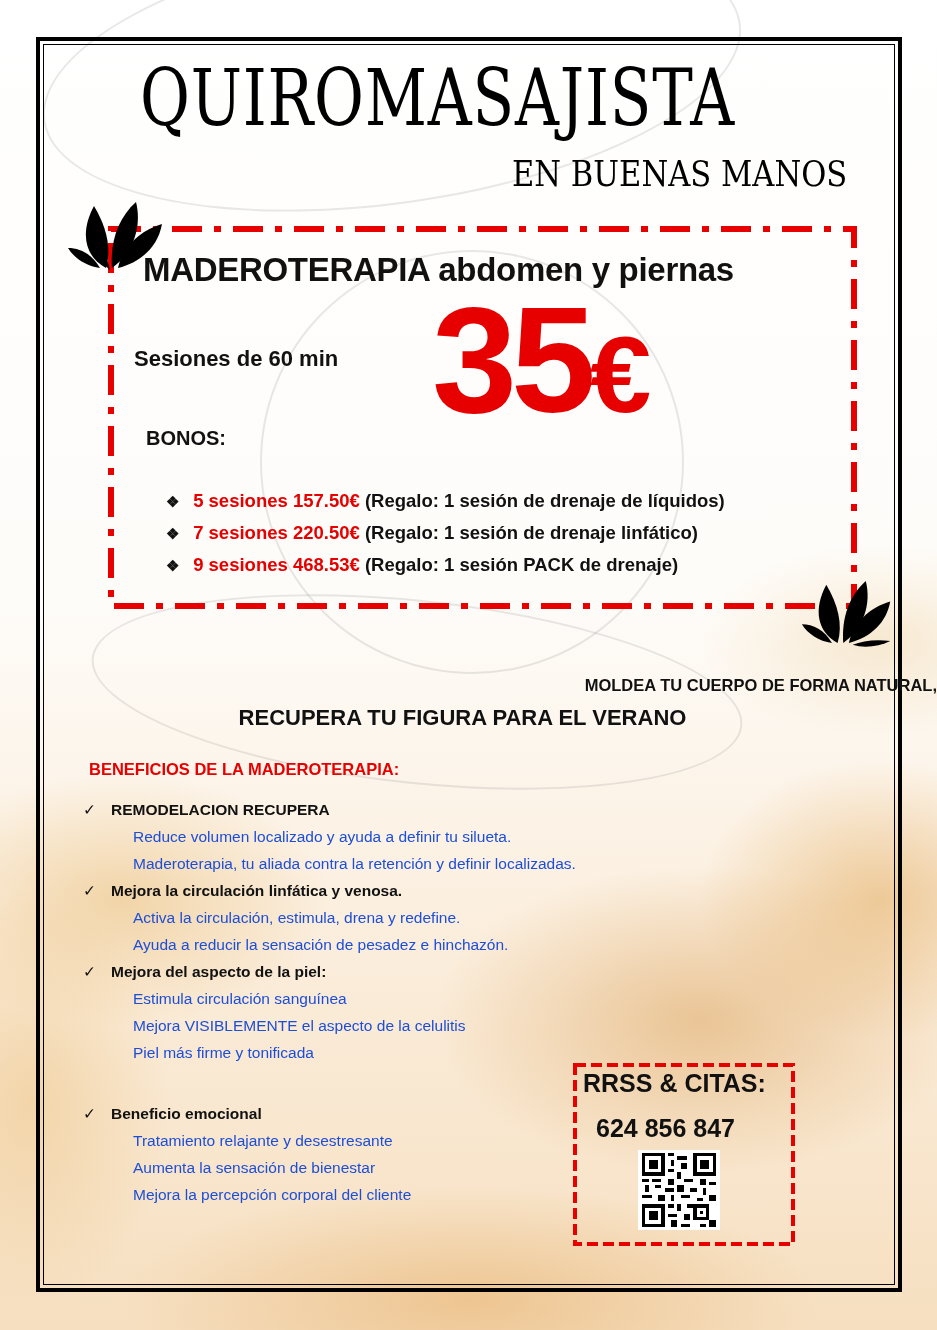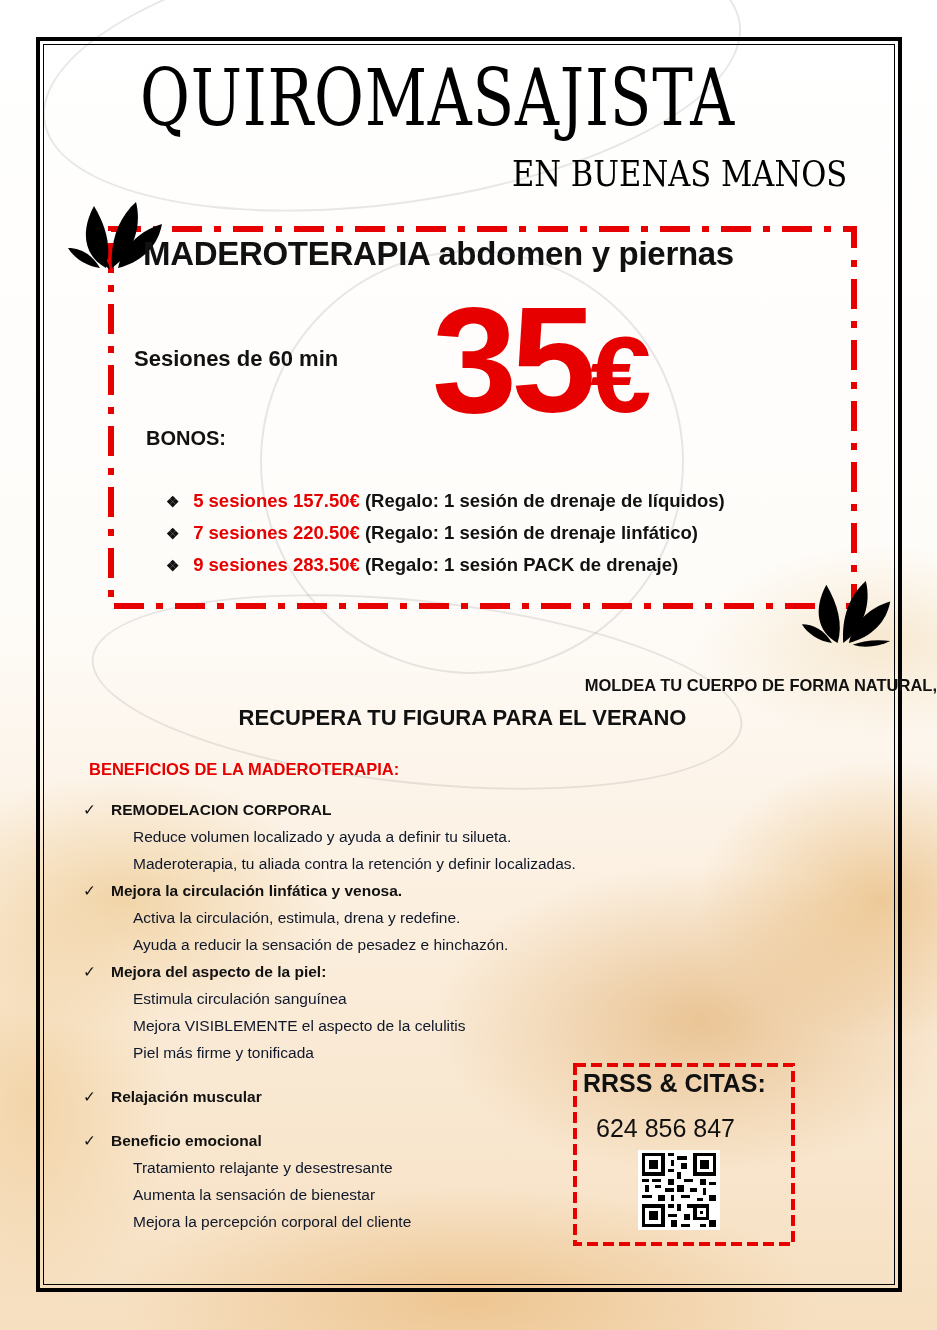--- a/index.html
+++ b/index.html
@@ -32,21 +32,21 @@
     white-space: nowrap; color: #000; font-weight: normal;
   }
   .subtitle {
     position: absolute; left: 512px; top: 154px;
     font-family: "DejaVu Serif", serif; font-size: 36px; line-height: 40px;
     transform: scaleX(0.85); transform-origin: left top; white-space: nowrap; color: #000;
   }
   .dashbox { position: absolute; pointer-events: none; }
   .lotus { position: absolute; }
   .h-main {
-    position: absolute; left: 143px; top: 234px; font-size: 33px; font-weight: bold;
+    position: absolute; left: 143px; top: 250px; font-size: 33px; font-weight: bold;
     white-space: nowrap; line-height: 40px; letter-spacing: -0.3px;
   }
   .sesiones { position: absolute; left: 134px; top: 346px; font-size: 22px; font-weight: bold; white-space: nowrap; }
   .price {
     position: absolute; left: 432px; top: 280px; font-size: 150px; font-weight: bold;
     color: #e60000; line-height: 160px; letter-spacing: -6px; white-space: nowrap;
     transform: scaleX(1.02); transform-origin: left top;
   }
   .price .euro { font-size: 108px; letter-spacing: 0; }
   .bonos-title { position: absolute; left: 146px; top: 427px; font-size: 20px; font-weight: bold; }
@@ -54,24 +54,24 @@
   .bonos-list li { font-size: 18.5px; font-weight: bold; line-height: 31px; white-space: nowrap; }
   .bonos-list .diamond { display: inline-block; width: 22px; font-size: 15px; }
   .bonos-list .red { color: #e60000; }
   .slogan1 { position: absolute; left: 0; width: 937px; text-align: right; top: 676px; font-size: 16.5px; font-weight: bold; }
   .slogan2 { position: absolute; left: 0; width: 925px; text-align: center; top: 705px; font-size: 22px; font-weight: bold; }
   .benef-title { position: absolute; left: 89px; top: 760px; font-size: 16.5px; font-weight: bold; color: #e60000; }
   .benefits { position: absolute; left: 83px; top: 796px; width: 600px; }
   .benefit { position: relative; }
   .benefit .head { font-size: 15.5px; font-weight: bold; line-height: 27px; white-space: nowrap; }
   .benefit .check { display: inline-block; width: 28px; font-weight: normal; }
-  .benefit .line { padding-left: 50px; font-size: 15.5px; line-height: 27px; white-space: nowrap; color: #0f172a; }
+  .benefit .line { padding-left: 50px; font-size: 15.5px; line-height: 27px; white-space: nowrap; color: #1d4ed8; }
   .gap { height: 17px; }
   .contact-title { position: absolute; left: 583px; top: 1069px; font-size: 25px; font-weight: bold; white-space: nowrap; text-align: right; }
-  .contact-phone { position: absolute; left: 596px; top: 1114px; font-size: 25px; font-weight: normal; white-space: nowrap; }
+  .contact-phone { position: absolute; left: 596px; top: 1114px; font-size: 25px; font-weight: bold; white-space: nowrap; }
   .qr { position: absolute; left: 638px; top: 1150px; width: 82px; height: 80px; background: #fff; }
 </style>
 </head>
 <body>
 
 <div class="sketch" style="left:40px;top:-60px;width:700px;height:260px;transform:rotate(-8deg);"></div>
 <div class="sketch" style="left:260px;top:250px;width:420px;height:420px;"></div>
 <div class="sketch" style="left:90px;top:600px;width:650px;height:180px;transform:rotate(6deg);"></div>
 
 <div class="frame-outer"></div>
@@ -115,50 +115,47 @@
     <span class="red">5 sesiones 157.50€</span>
     <span>(Regalo: 1 sesión de drenaje de líquidos)</span>
   </li>
   <li>
     <span class="diamond">❖</span>
     <span class="red">7 sesiones 220.50€</span>
     <span>(Regalo: 1 sesión de drenaje linfático)</span>
   </li>
   <li>
     <span class="diamond">❖</span>
-    <span class="red">9 sesiones 283.50€</span>
+    <span class="red">9 sesiones 468.53€</span>
     <span>(Regalo: 1 sesión PACK de drenaje)</span>
   </li>
 </ul>
 
 <div class="slogan1">MOLDEA TU CUERPO DE FORMA NATURAL,</div>
 <div class="slogan2">RECUPERA TU FIGURA PARA EL VERANO</div>
 
 <div class="benef-title">BENEFICIOS DE LA MADEROTERAPIA:</div>
 <div class="benefits">
   <div class="benefit">
-    <div class="head"><span class="check">✓</span><span>REMODELACION CORPORAL</span></div>
+    <div class="head"><span class="check">✓</span><span>REMODELACION RECUPERA</span></div>
     <div class="line">Reduce volumen localizado y ayuda a definir tu silueta.</div>
     <div class="line">Maderoterapia, tu aliada contra la retención y definir localizadas.</div>
   </div>
   <div class="benefit">
     <div class="head"><span class="check">✓</span><span>Mejora la circulación linfática y venosa.</span></div>
     <div class="line">Activa la circulación, estimula, drena y redefine.</div>
     <div class="line">Ayuda a reducir la sensación de pesadez e hinchazón.</div>
   </div>
   <div class="benefit">
     <div class="head"><span class="check">✓</span><span>Mejora del aspecto de la piel:</span></div>
     <div class="line">Estimula circulación sanguínea</div>
     <div class="line">Mejora VISIBLEMENTE el aspecto de la celulitis</div>
     <div class="line">Piel más firme y tonificada</div>
   </div>
   <div class="gap"></div>
-  <div class="benefit">
-    <div class="head"><span class="check">✓</span><span>Relajación muscular</span></div>
-  </div>
   <div class="gap"></div>
   <div class="benefit">
     <div class="head" style="margin-bottom:0;"><span class="check">✓</span><span>Beneficio emocional</span></div>
     <div class="line">Tratamiento relajante y desestresante</div>
     <div class="line">Aumenta la sensación de bienestar</div>
     <div class="line">Mejora la percepción corporal del cliente</div>
   </div>
 </div>
 
 <svg class="dashbox" style="left:572px;top:1062px;" width="226" height="186" viewBox="0 0 226 186">

